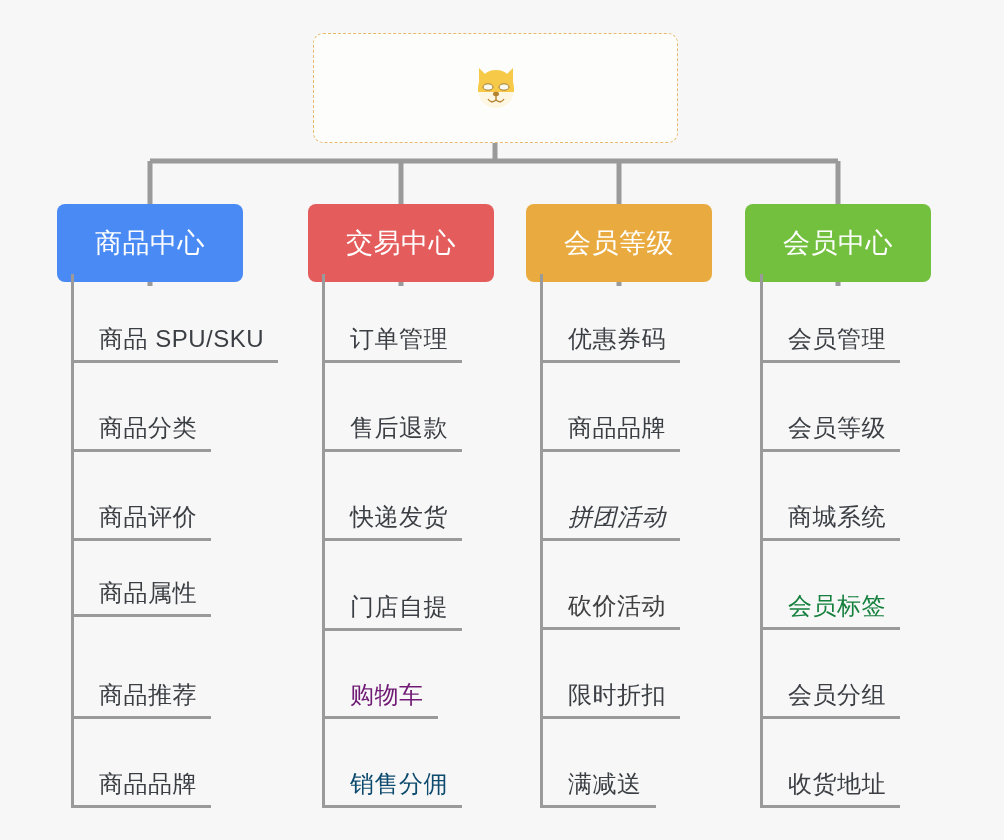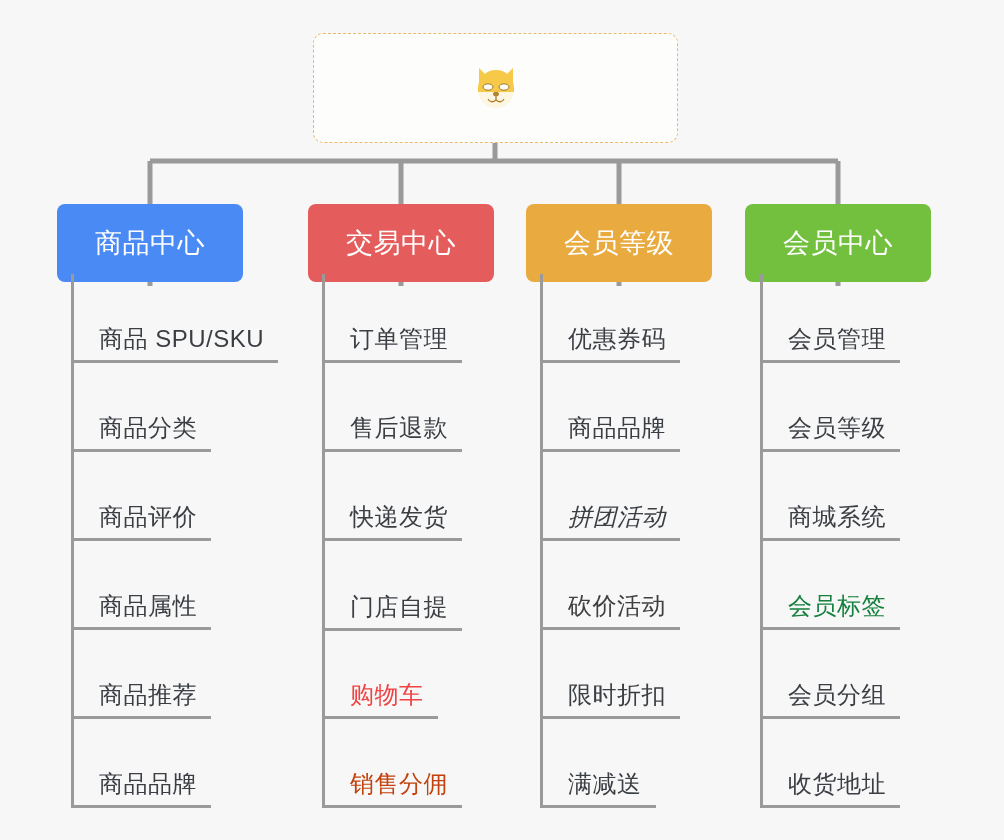--- a/index.html
+++ b/index.html
@@ -128,21 +128,21 @@
         <div class="leaf-spine" style="height: 534px; background: rgb(154, 154, 154);"></div>
         <div class="leaf-item" style="top: 0px;">
           <div class="leaf-underline" style="border-bottom-color: rgb(154, 154, 154);"><span class="leaf-label" style="color: rgb(59, 63, 68);">商品 SPU/SKU</span></div>
         </div>
         <div class="leaf-item" style="top: 89px;">
           <div class="leaf-underline" style="border-bottom-color: rgb(154, 154, 154);"><span class="leaf-label" style="color: rgb(59, 63, 68);">商品分类</span></div>
         </div>
         <div class="leaf-item" style="top: 178px;">
           <div class="leaf-underline" style="border-bottom-color: rgb(154, 154, 154);"><span class="leaf-label" style="color: rgb(59, 63, 68);">商品评价</span></div>
         </div>
-        <div class="leaf-item" style="top: 267px;">
+        <div class="leaf-item" style="top: 254px;">
           <div class="leaf-underline" style="border-bottom-color: rgb(154, 154, 154);"><span class="leaf-label" style="color: rgb(59, 63, 68);">商品属性</span></div>
         </div>
         <div class="leaf-item" style="top: 356px;">
           <div class="leaf-underline" style="border-bottom-color: rgb(154, 154, 154);"><span class="leaf-label" style="color: rgb(59, 63, 68);">商品推荐</span></div>
         </div>
         <div class="leaf-item" style="top: 445px;">
           <div class="leaf-underline" style="border-bottom-color: rgb(154, 154, 154);"><span class="leaf-label" style="color: rgb(59, 63, 68);">商品品牌</span></div>
         </div>
       </div>
       <div class="cat-node" style="left: 308px; top: 204px; width: 186px; background: rgb(228, 92, 92);">
@@ -156,24 +156,24 @@
         <div class="leaf-item" style="top: 89px;">
           <div class="leaf-underline" style="border-bottom-color: rgb(154, 154, 154);"><span class="leaf-label" style="color: rgb(59, 63, 68);">售后退款</span></div>
         </div>
         <div class="leaf-item" style="top: 178px;">
           <div class="leaf-underline" style="border-bottom-color: rgb(154, 154, 154);"><span class="leaf-label" style="color: rgb(59, 63, 68);">快递发货</span></div>
         </div>
         <div class="leaf-item" style="top: 268px;">
           <div class="leaf-underline" style="border-bottom-color: rgb(154, 154, 154);"><span class="leaf-label" style="color: rgb(59, 63, 68);">门店自提</span></div>
         </div>
         <div class="leaf-item" style="top: 356px;">
-          <div class="leaf-underline" style="border-bottom-color: rgb(154, 154, 154);"><span class="leaf-label" style="color: #ef4444;">购物车</span></div>
-        </div>
-        <div class="leaf-item" style="top: 445px;">
-          <div class="leaf-underline" style="border-bottom-color: rgb(154, 154, 154);"><span class="leaf-label" style="color: #c2410c; margin-top: 18px;">销售分佣</span></div>
+          <div class="leaf-underline" style="border-bottom-color: rgb(154, 154, 154);"><span class="leaf-label" style="color: #701a75;">购物车</span></div>
+        </div>
+        <div class="leaf-item" style="top: 445px;">
+          <div class="leaf-underline" style="border-bottom-color: rgb(154, 154, 154);"><span class="leaf-label" style="color: #0c4a6e; margin-top: 18px;">销售分佣</span></div>
         </div>
       </div>
       <div class="cat-node" style="left: 526px; top: 204px; width: 186px; background: rgb(233, 171, 63);">
         <span>会员等级</span>
       </div>
       <div class="leaf-col" style="left: 540px;">
         <div class="leaf-spine" style="height: 534px; background: rgb(154, 154, 154);"></div>
         <div class="leaf-item" style="top: 0px;">
           <div class="leaf-underline" style="border-bottom-color: rgb(154, 154, 154);"><span class="leaf-label" style="color: rgb(59, 63, 68);">优惠券码</span></div>
         </div>

